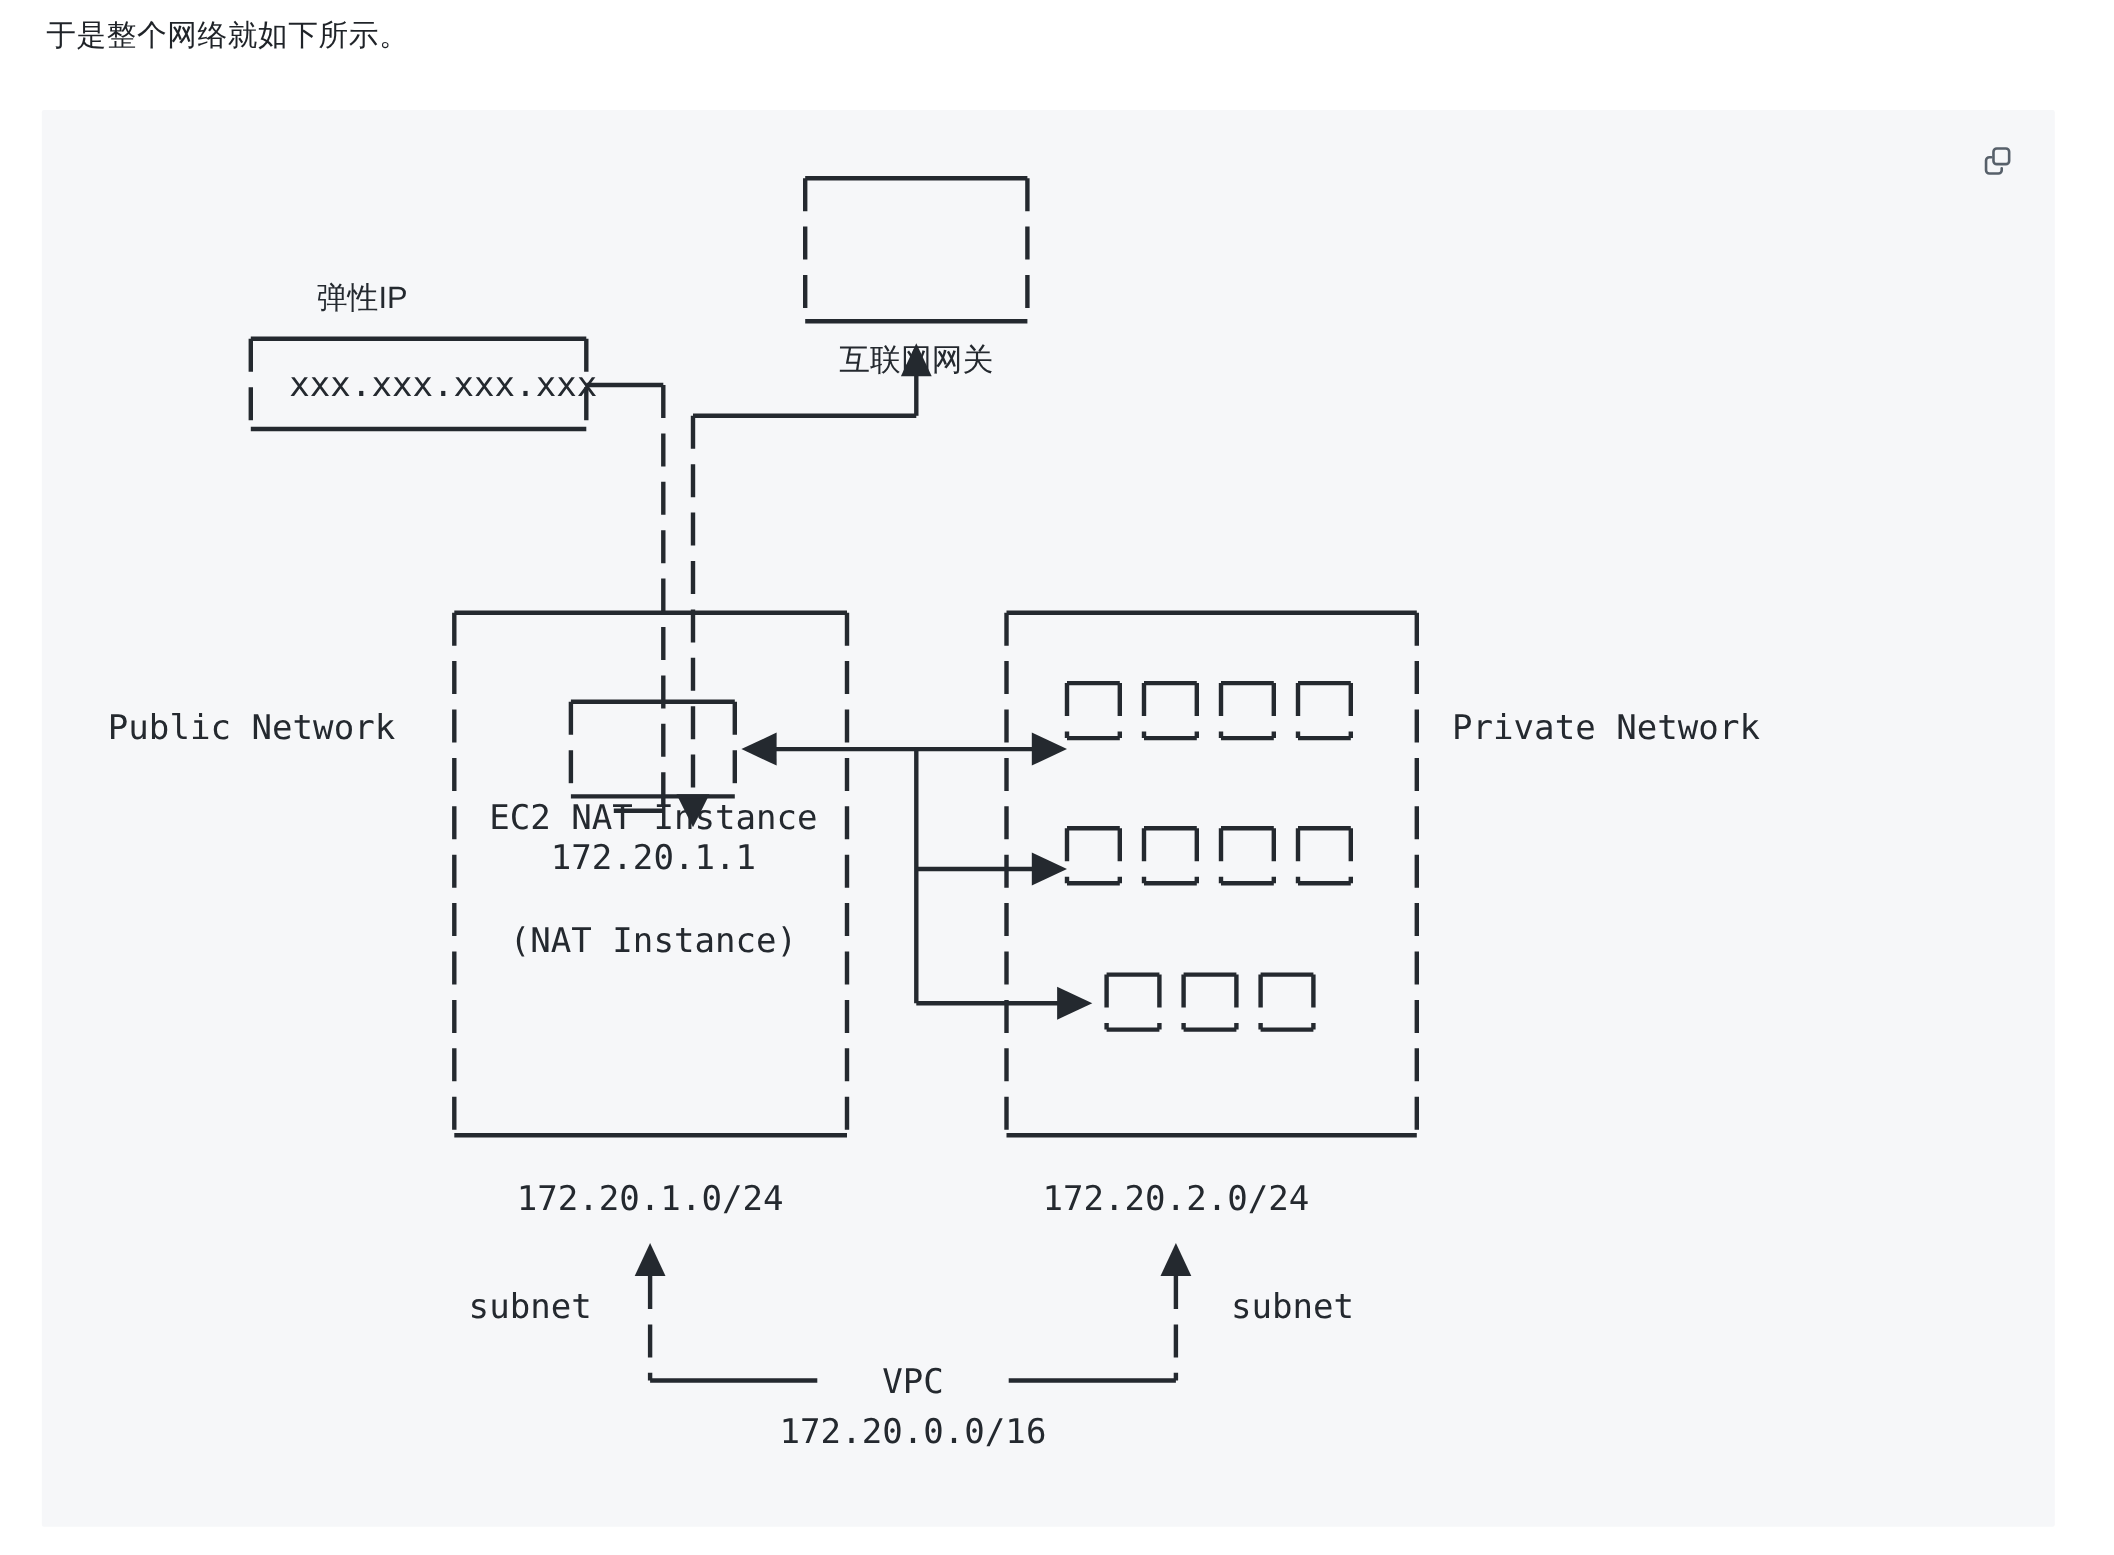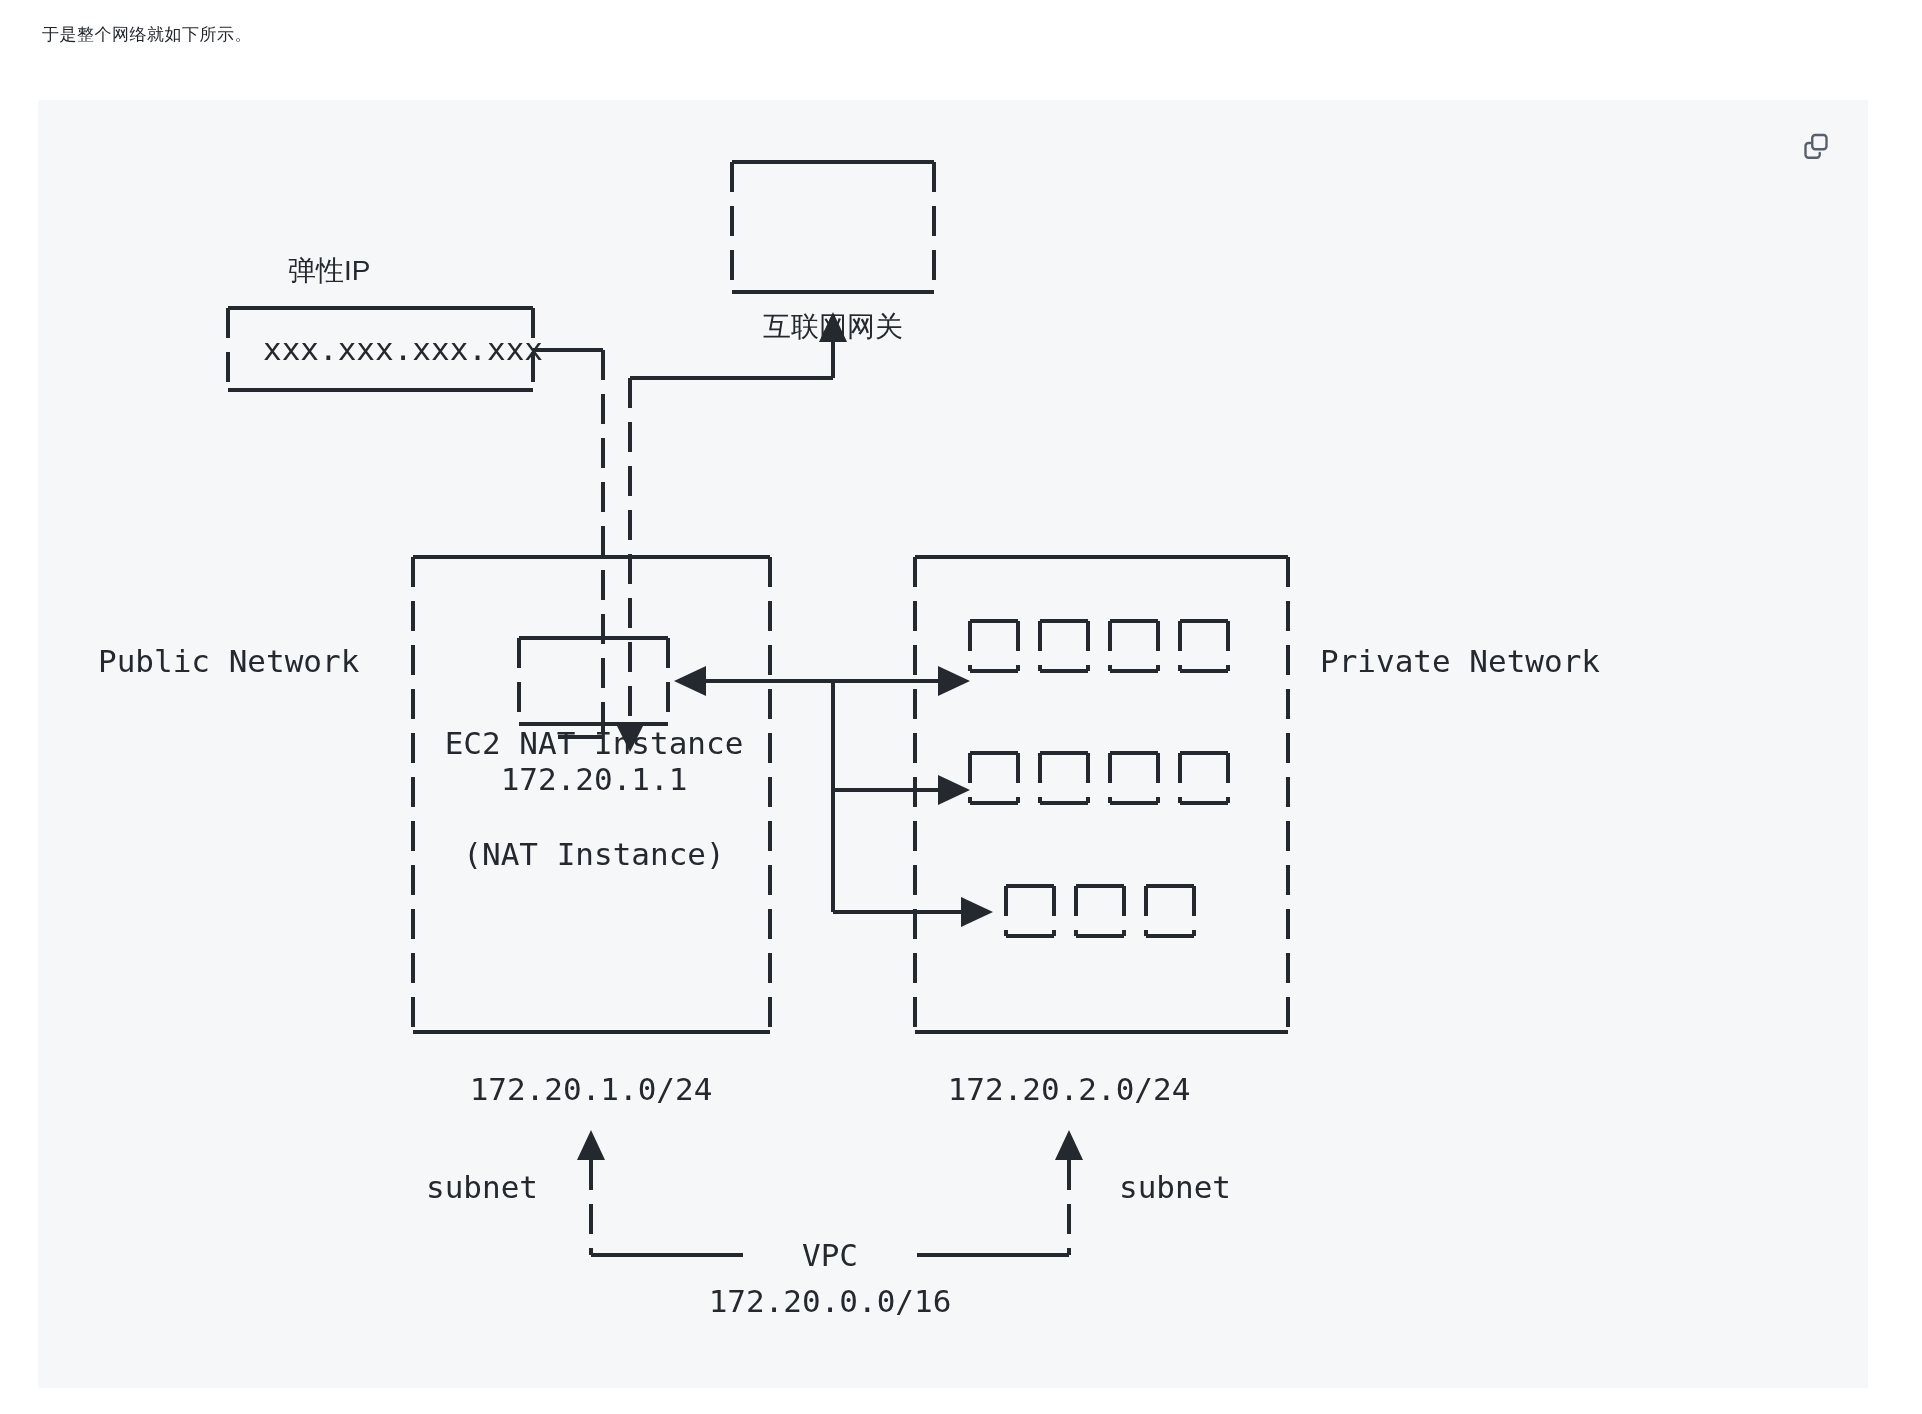--- a/index.html
+++ b/index.html
@@ -16,24 +16,24 @@
   .page {
     position: relative;
     width: 1922px;
     height: 1414px;
     background: #ffffff;
   }
   .intro-text {
     position: absolute;
     left: 42px;
     top: 14px;
-    font-size: 17px;
+    font-size: 27px;
     line-height: 42px;
     color: #1f2328;
-    font-family: Liberation Sans, sans-serif;
+    font-family: Liberation Mono, monospace;
     letter-spacing: 0.5px;
     white-space: nowrap;
   }
   .diagram-card {
     position: absolute;
     left: 38px;
     top: 100px;
     width: 1830px;
     height: 1288px;
     background: #f6f7f9;

